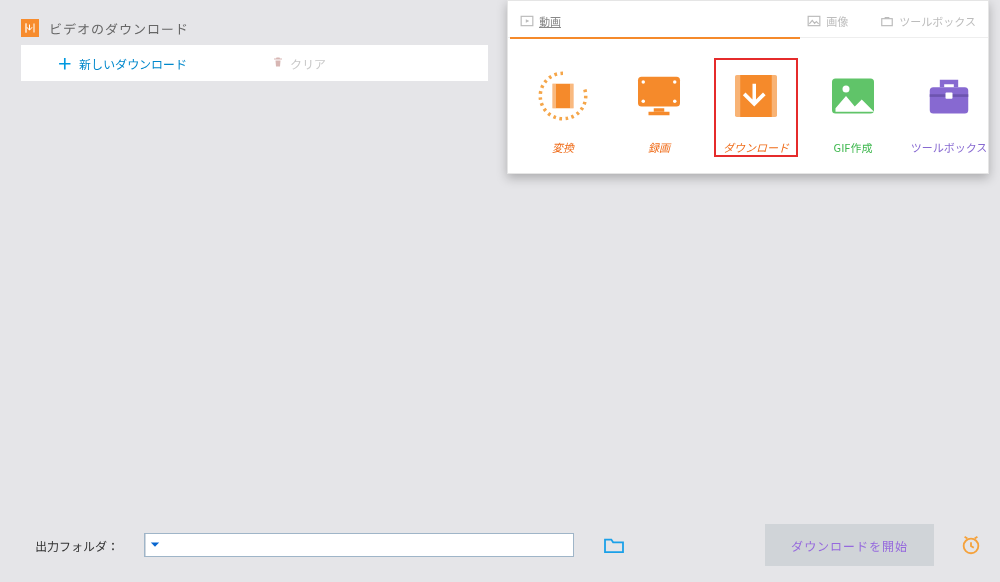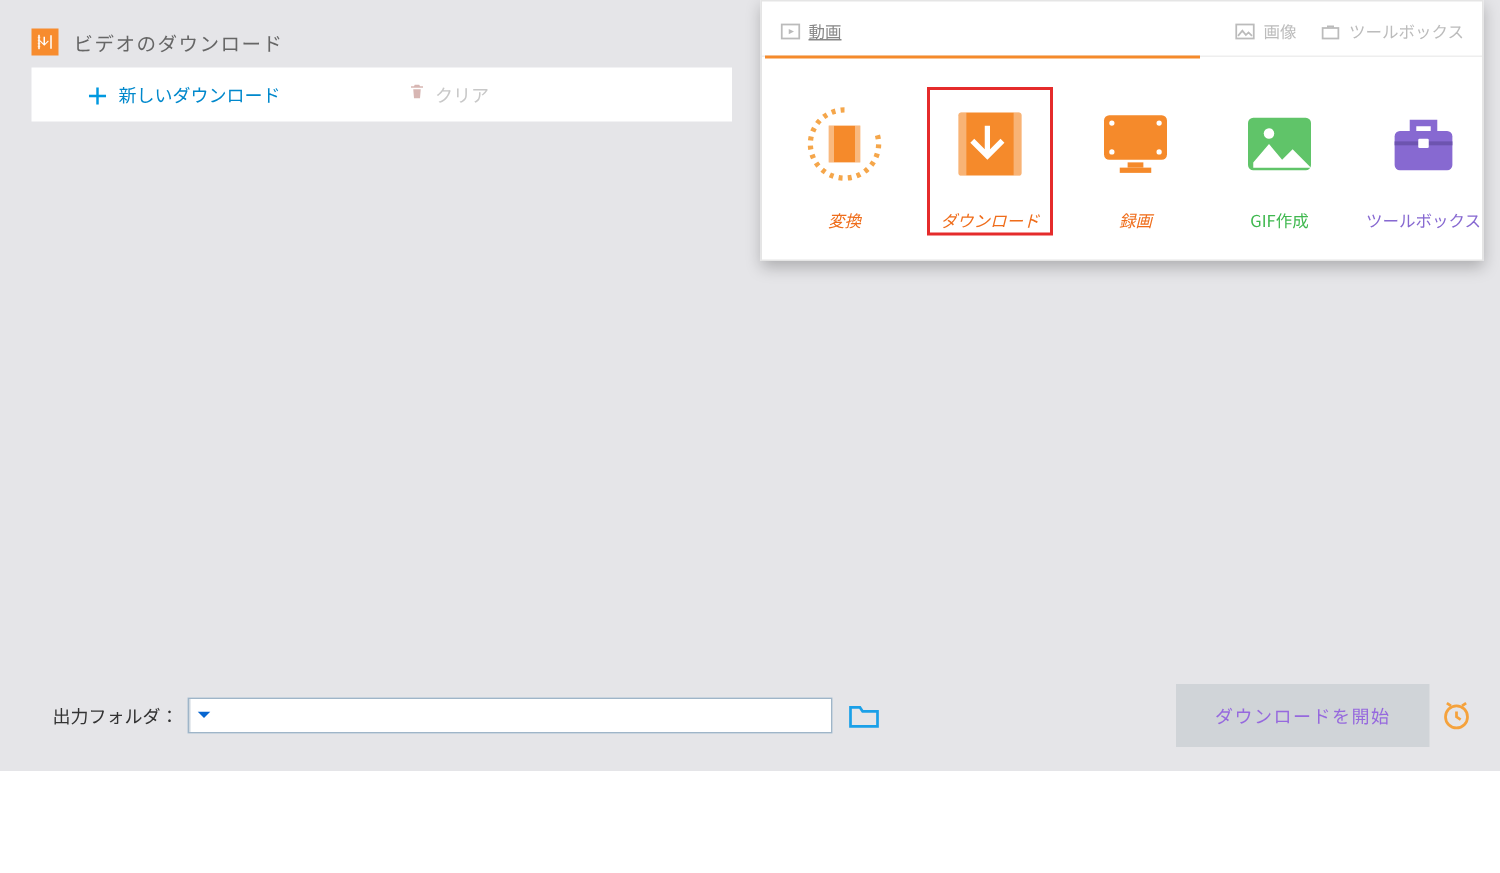--- a/index.html
+++ b/index.html
@@ -1,46 +1,46 @@
 <!DOCTYPE html>
 <html><head>
 <meta charset="utf-8">
 <style>
   html, body { margin:0; padding:0; font-family:"Hiragino Kaku Gothic ProN","Noto Sans JP","Meiryo",sans-serif; }
-  .stage { width:1000px; height:514px; background:#e5e5e8; position:relative; overflow:hidden; }
+  .stage { width:1000px; height:582px; background:#e5e5e8; position:relative; overflow:hidden; }
 
   
   .title-bar { position:absolute; left:21px; top:14px; right:auto; height:28px; display:flex; align-items:center; gap:10px; }
   .title-bar .icon-box { width:18px; height:18px; background:#f78c2e; display:flex; align-items:center; justify-content:center; }
   .title-bar .title { color:#666; font-size:13px; letter-spacing:1px; }
 
   
   .toolbar { position:absolute; left:21px; top:45px; width:467px; height:36px; background:#ffffff; display:flex; align-items:center; padding:0 0px; }
   .toolbar .add { display:flex; align-items:center; gap:6px; color:#0088cc; font-size:12px; margin-left:36px; }
   .toolbar .add .plus { color:#0099e0; font-size:16px; font-weight:bold; line-height:1; }
   .toolbar .clear { display:flex; align-items:center; gap:6px; color:#c8c8c8; font-size:12px; margin-left:85px; }
   .toolbar .clear svg { fill:#d7b6b3; }
 
   
-  .bottom { position:absolute; left:21px; right:11px; bottom:16px; height:42px; display:flex; align-items:center; }
+  .bottom { position:absolute; left:21px; right:11px; bottom:16px; height:42px; display:flex; align-items:center;gap:19px; }
   .bottom .label { color:#333; font-size:12px; margin-left:14px; }
   .bottom .combo { margin-left:6px; width:428px; height:22px; border:1px solid #9fb5c8; background:#fff; display:flex; align-items:center; position:relative; }
   .bottom .combo input { border:none; outline:none; flex:1; font-size:11px; padding:2px 6px; }
   .bottom .combo .arrow { width:18px; height:100%; display:flex; align-items:center; justify-content:center; border-left:1px solid #d0d8e0; }
   .bottom .combo .arrow svg { fill:#0866d0; }
   .bottom .folder { margin-left:10px; display:flex; align-items:center; }
   .bottom .spacer { flex:1; }
   .bottom .start { width:169px; height:42px; background:#c5cbd0; display:flex; align-items:center; justify-content:center; color:#6d28d9; font-size:12px; letter-spacing:1px; opacity:.65; }
   .bottom .clock { width:36px; display:flex; align-items:center; justify-content:center; }
 
   
   .panel { position:absolute; left:507px; top:0; width:480px; background:#fff; border:1px solid #e5e5e5; box-shadow:0 4px 10px rgba(0,0,0,.25); padding:0 0 8px 0; }
   .panel .tabs { height:36px; display:flex; align-items:flex-end; padding:0 4px; border-bottom:1px solid #eee; }
   .panel .tabs .tab { display:flex; align-items:center; gap:5px; font-size:11px; color:#bcbcbc; padding:8px 8px; margin-right:auto; }
-  .panel .tabs .tab.right { margin-right:0; margin-left:auto; }
+  .panel .tabs .tab.right { margin-right:16px; margin-left:auto; }
   .panel .tabs .tab.right2 { margin:0; }
   .panel .tabs .tab.active { color:#888;text-decoration:underline; }
   .panel .tabs .accent { position:absolute; left:2px; top:36px; height:2px; width:290px; background:#f58a2b; }
   .panel .grid { display:flex; gap:14px; padding:20px 14px 8px 14px; }
   .panel .tile { width:80px; flex:0 0 80px; display:flex; flex-direction:column; align-items:center; gap:10px; border:1px solid transparent; padding:4px 0 0 0; }
   .panel .tile.framed { border:2px solid #e52b2b; padding:3px 0 0 0; }
   .panel .tile .img { width:68px; height:66px; display:flex; align-items:center; justify-content:center; }
   .panel .tile .name { font-size:11px; text-align:center; min-height:16px; }
   .panel .tile .n-orange { color:#ef6d1b;font-style:italic; }
   .panel .tile .n-green  { color:#3fb84f; }
@@ -143,47 +143,47 @@
         <svg width="56" height="56" viewBox="0 0 64 64" fill="none">
           <path d="M32 6a26 26 0 1 0 24 16" stroke="#f5a64a" stroke-width="4" stroke-dasharray="3 4"></path>
           <rect x="20" y="18" width="24" height="28" fill="#f58a2b"></rect>
           <rect x="20" y="18" width="4" height="28" fill="#fff" opacity=".4"></rect>
           <rect x="40" y="18" width="4" height="28" fill="#fff" opacity=".4"></rect>
         </svg>
       </span>
       <span class="name n-orange">変換</span>
     </div>
 
-    <div class="tile framed">
-      <span class="img">
-        <svg width="56" height="56" viewBox="0 0 64 64">
-          <rect x="8" y="8" width="48" height="48" rx="2" fill="#f58a2b"></rect>
-          <rect x="8" y="8" width="6" height="48" fill="#fff" opacity=".35"></rect>
-          <rect x="50" y="8" width="6" height="48" fill="#fff" opacity=".35"></rect>
-          <path d="M32 18v18l8-8 3 3-13 13-13-13 3-3 8 8V18z" fill="#fff"></path>
-        </svg>
-      </span>
-      <span class="name n-orange">ダウンロード</span>
-    </div>
-
     <div class="tile">
       <span class="img">
         <svg width="56" height="56" viewBox="0 0 64 64">
           <rect x="8" y="10" width="48" height="34" rx="4" fill="#f58a2b"></rect>
           <circle cx="14" cy="16" r="2" fill="#fff"></circle>
               <circle cx="50" cy="16" r="2" fill="#fff"></circle>
           <circle cx="14" cy="38" r="2" fill="#fff"></circle>
               <circle cx="50" cy="38" r="2" fill="#fff"></circle>
           <rect x="26" y="46" width="12" height="4" fill="#f58a2b"></rect>
           <rect x="20" y="50" width="24" height="4" fill="#f58a2b"></rect>
         </svg>
       </span>
       <span class="name n-orange">録画</span>
     </div>
 
+    <div class="tile framed">
+      <span class="img">
+        <svg width="56" height="56" viewBox="0 0 64 64">
+          <rect x="8" y="8" width="48" height="48" rx="2" fill="#f58a2b"></rect>
+          <rect x="8" y="8" width="6" height="48" fill="#fff" opacity=".35"></rect>
+          <rect x="50" y="8" width="6" height="48" fill="#fff" opacity=".35"></rect>
+          <path d="M32 18v18l8-8 3 3-13 13-13-13 3-3 8 8V18z" fill="#fff"></path>
+        </svg>
+      </span>
+      <span class="name n-orange">ダウンロード</span>
+    </div>
+
     <div class="tile">
       <span class="img">
         <svg width="56" height="56" viewBox="0 0 64 64">
           <rect x="8" y="12" width="48" height="40" rx="4" fill="#60c469"></rect>
           <circle cx="24" cy="24" r="4" fill="#fff"></circle>
           <path d="M12 46l12-14 10 12 8-8 14 14H12z" fill="#fff"></path>
         </svg>
       </span>
       <span class="name n-green">GIF作成</span>
     </div>

